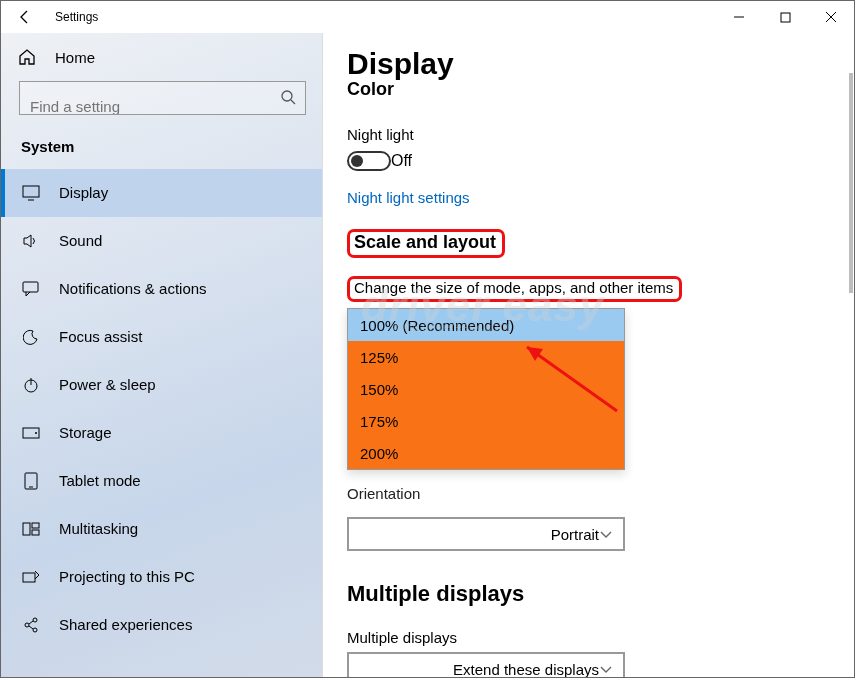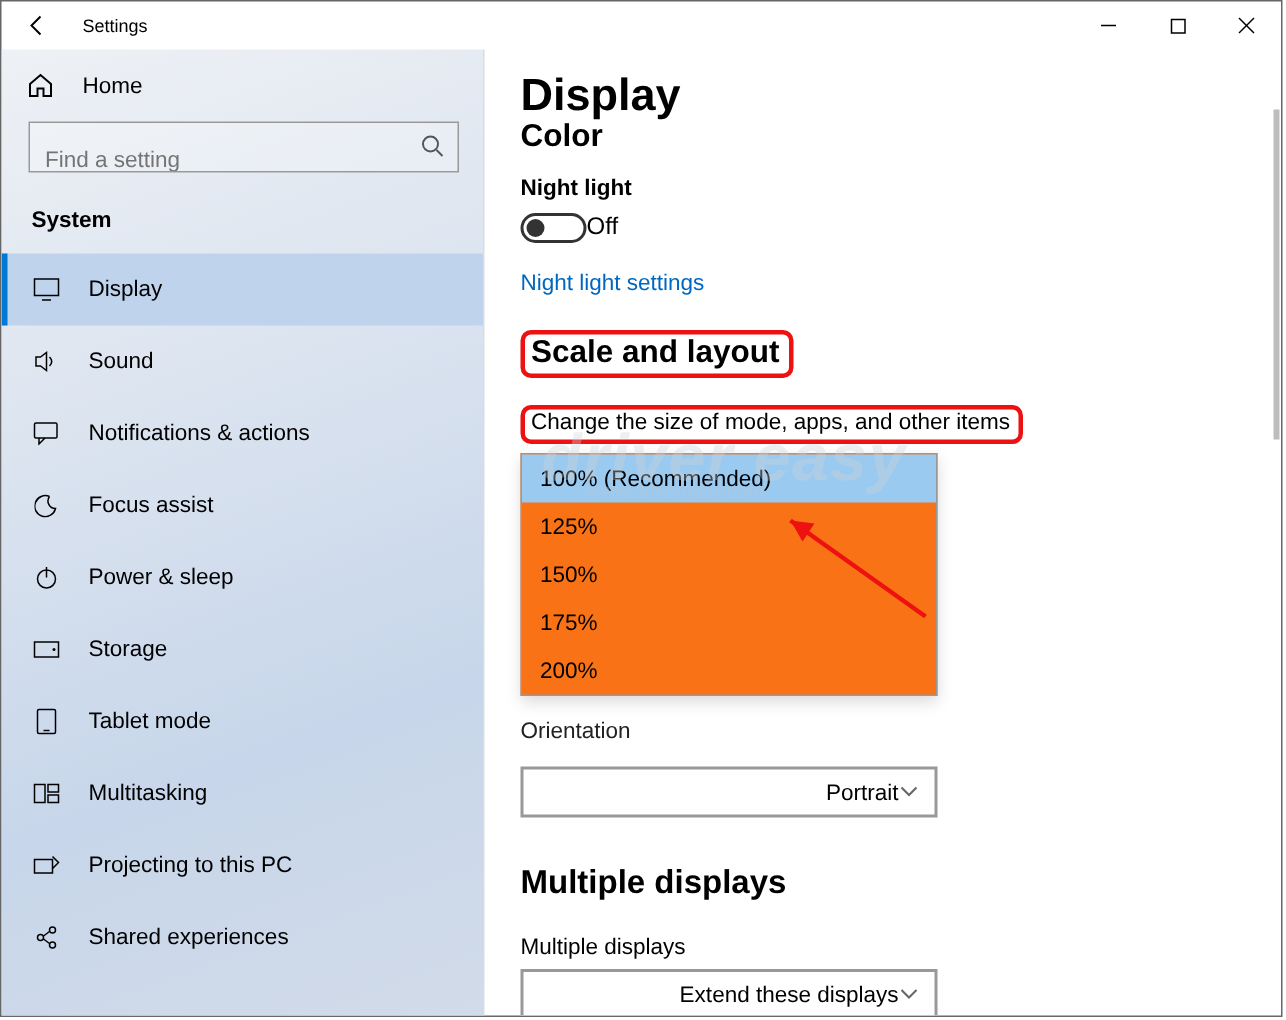--- a/index.html
+++ b/index.html
@@ -25,21 +25,21 @@
   .search-ic { position:absolute; right:10px; top:8px; color:#555; }
   .section-hdr { font-weight:600; font-size:15px; padding:8px 0 14px 20px; }
   .nav-item { height:48px; display:flex; align-items:center; padding-left:20px; gap:18px; font-size:15px; color:#000; }
   .nav-item.active { background:#bfd4ec; position:relative; }
   .nav-item.active::before { content:""; position:absolute; left:0; top:0; bottom:0; width:4px; background:#0078d4; }
   .nav-ic { width:20px; height:20px; display:flex; align-items:center; justify-content:center; color:#000; }
 
   
   .main { position:absolute; left:322px; top:32px; right:0; bottom:0; padding:14px 0 0 24px; overflow:hidden; }
   .h1 { font-size:30px; font-weight:600; margin:0 0 0 0; }
-  .h2 { font-size:21px; font-weight:600; margin:0; }
+  .h2 { font-size:18px; font-weight:600; margin:0; }
   .lbl { font-size:15px; margin:0; }
 
   .toggle-row { display:flex; align-items:center; margin-top:8px; }
   .toggle { width:44px; height:20px; border:2px solid #333; border-radius:20px; position:relative; }
   .toggle::after { content:""; position:absolute; left:2px; top:2px; width:12px; height:12px; background:#333; border-radius:50%; }
   .link { color:#0067c0; font-size:15px; margin-top:18px; display:inline-block; }
 
   .redbox { border:3px solid #e11; border-radius:7px; padding:0 6px 2px 4px; display:inline-block; }
 
   .section-scale { margin-top:22px; }
@@ -214,21 +214,21 @@
           </svg>
       </span>
       <span>Shared experiences</span>
     </div>
   </div>
 
   <div class="main">
     <p class="h1">Display</p>
     <p class="h2" style="margin-top:-2px;">Color</p>
 
-    <p class="lbl" style="margin-top:14px;font-weight:bold;">Night light</p>
+    <p class="lbl" style="margin-top:26px;">Night light</p>
     <div class="toggle-row">
       <div class="toggle"></div>
       <span>Off</span>
     </div>
     <span class="link">Night light settings</span>
 
     <div class="section-scale">
       <span class="redbox">
         <span class="h2" style="display:inline">Scale and layout</span>
       </span>

